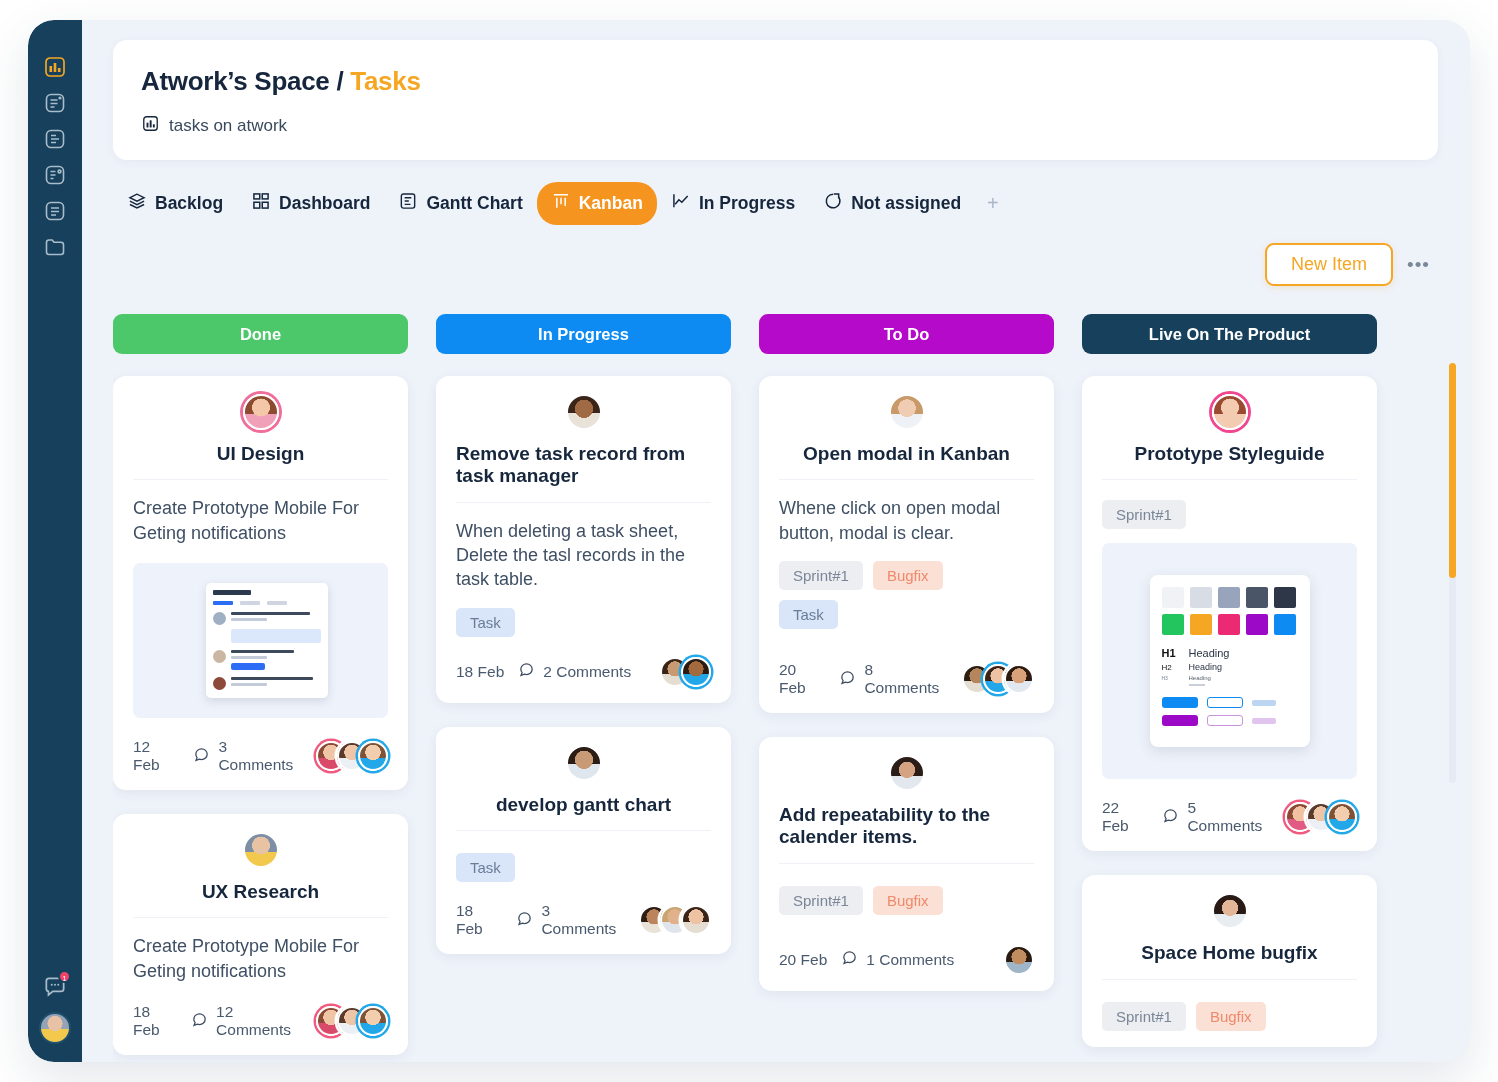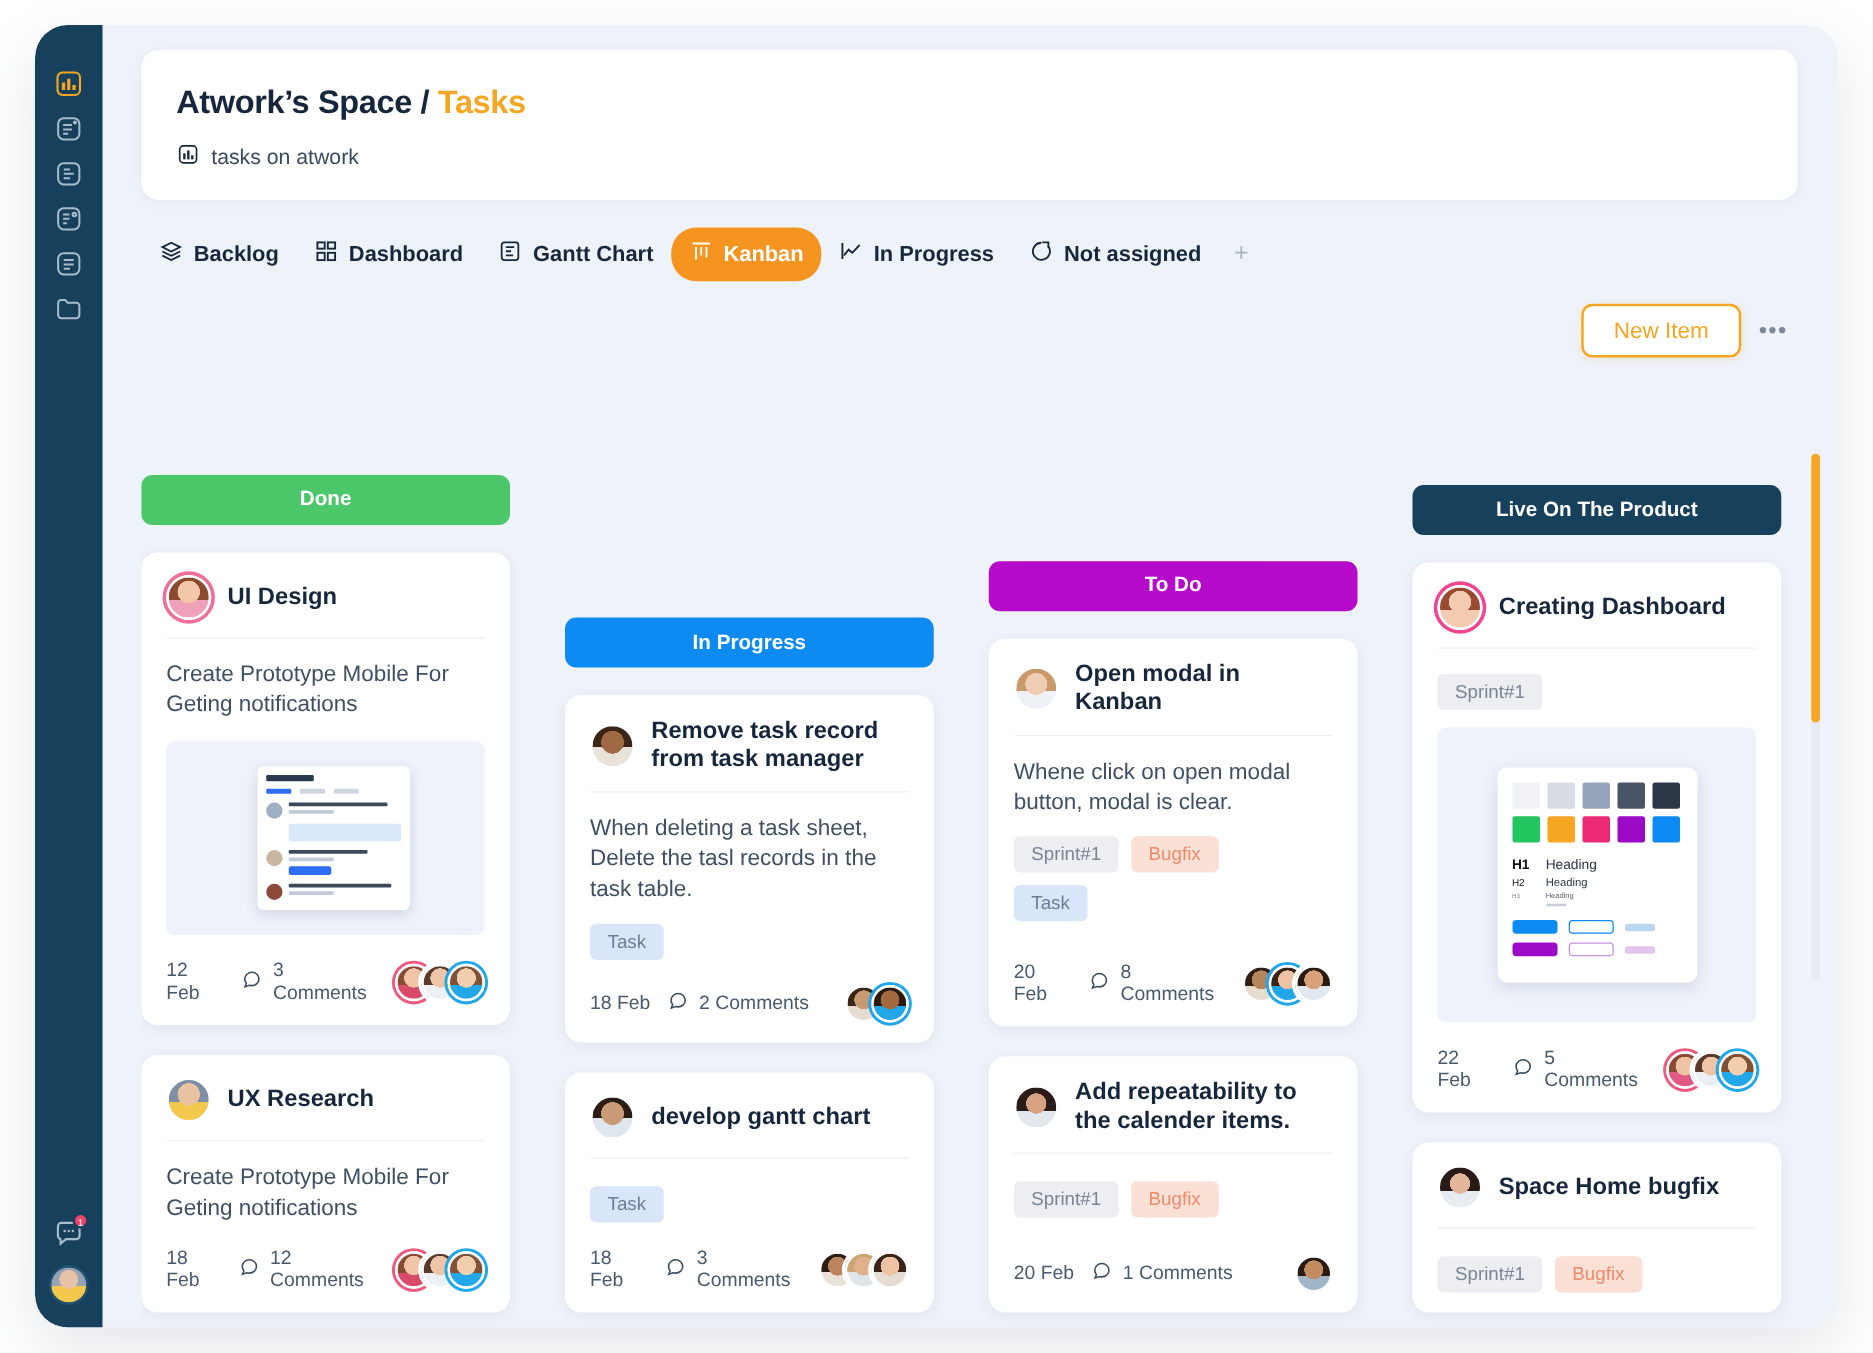--- a/index.html
+++ b/index.html
@@ -102,43 +102,43 @@
     background: #fff;
     border-radius: 9px;
     font-size: 18px; font-weight: 500;
     padding: 9px 24px;
     box-shadow: 0 2px 7px rgba(245,166,35,.16);
     margin-left: 20px;
   }
   #more-btn { color: #7b8899; font-size: 19px; letter-spacing: 1px; }
   
   #board {
-    display: flex; gap: 44px;
+    display: flex; gap: 28px;
     margin: 28px 0 0 31px;
     height: 760px;
     overflow: hidden;
-    align-items: flex-end;
   }
   .column { width: 295px; flex: 0 0 295px; }
   .col-header {
     height: 40px; border-radius: 9px;
     display: flex; align-items: center; justify-content: center;
     color: #fff; font-size: 16.5px; font-weight: bold;
     margin-bottom: 22px;
   }
   .card {
     background: #fff; border-radius: 13px;
     padding: 18px 20px 16px 20px;
     margin-bottom: 24px;
     box-shadow: 0 3px 12px rgba(60,80,120,.07);
   }
   .card-head {
     display: flex; align-items: center; gap: 13px;
     padding-bottom: 14px;
     border-bottom: 1px solid #eef1f5;
+    flex-direction: column;
   }
   .card-title { font-size: 19px; font-weight: bold; color: #16263c; line-height: 1.18; }
   .avatar {
     width: 36px; height: 36px; border-radius: 50%;
     flex: 0 0 36px;
     border: 2px solid #fff;
   }
   .card-desc {
     font-size: 18px; color: #3f4f64; line-height: 1.35;
     margin: 16px 0 0 0;
@@ -566,21 +566,21 @@
       </div>
 
       <div class="column">
         <div class="col-header" style="background:#17405c">
             <span>Live On The Product</span>
           </div>
 
         <div class="card">
           <div class="card-head">
             <div class="avatar" style="background:radial-gradient(circle at 50% 36%, #f2cbb0 0 34%, transparent 35%), linear-gradient(#9b4a32 0 55%, #f2cbb0 55% 100%); box-shadow:0 0 0 3px #f0478e;"></div>
-            <div class="card-title">Creating Dashboard</div>
+            <div class="card-title">Prototype Styleguide</div>
           </div>
           <div class="tags" style="margin-top:20px;">
             <span class="tag tag-sprint">Sprint#1</span>
           </div>
           <div class="thumb" style="height:236px;margin-top:14px;">
             <div class="mini-style">
               <div class="sw-row">
                 <span class="sw" style="background:#f0f2f5"></span>
                 <span class="sw" style="background:#d7dce5"></span>
                 <span class="sw" style="background:#97a4bb"></span>

